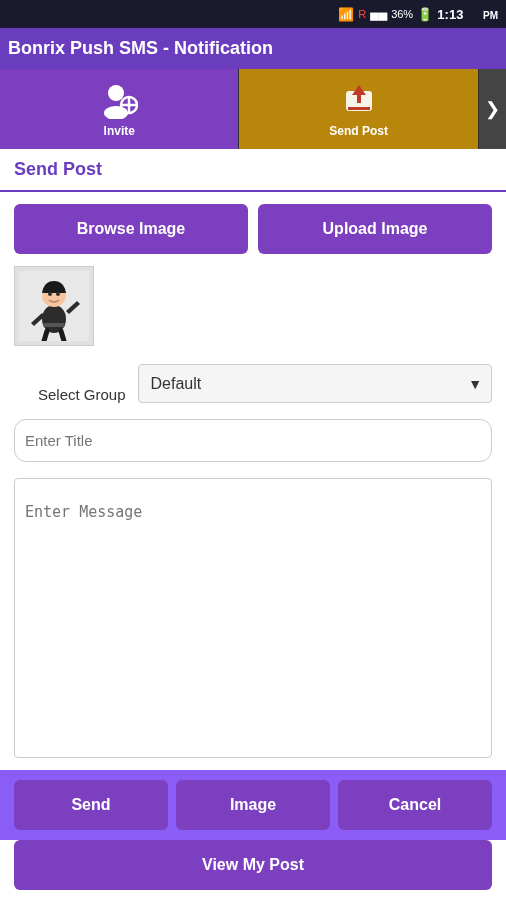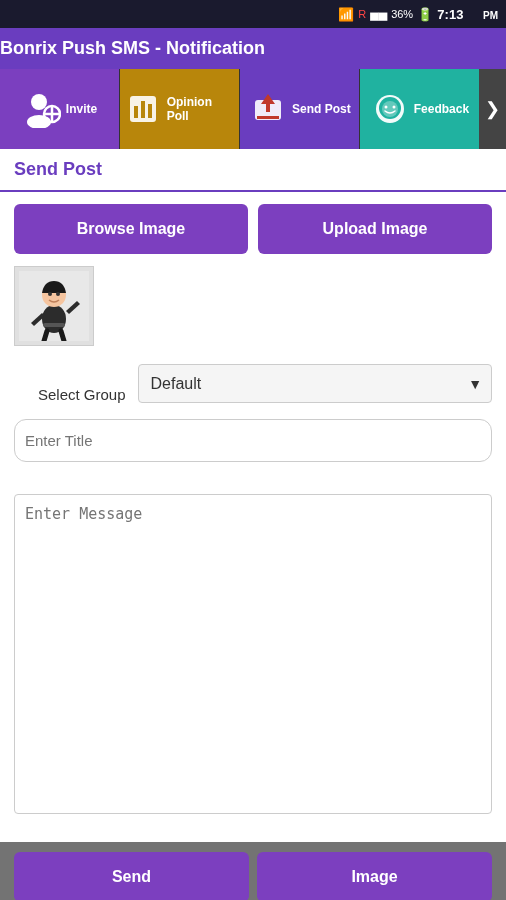--- a/index.html
+++ b/index.html
@@ -27,35 +27,36 @@
       gap: 4px;
       color: white;
       font-size: 11px;
     }
     .battery-text { color: white; font-size: 11px; }
     .time-text { color: white; font-size: 13px; font-weight: bold; }
 
     
     .app-header {
       background: #6a3dbf;
-      padding: 10px 0;
+      padding: 10px 8px;
       color: white;
       font-size: 18px;
       font-weight: bold;
     }
 
     
     .nav-tabs {
       display: flex;
       background: #444;
       position: relative;
     }
     .nav-tab {
       flex: 1;
       display: flex;
+      flex-direction: column;
       align-items: center;
       justify-content: center;
       padding: 8px 4px;
       cursor: pointer;
       color: white;
       font-size: 12px;
       font-weight: bold;
       gap: 4px;
       min-height: 80px;
     }
@@ -179,38 +180,38 @@
       border: 1px solid #ccc;
       border-radius: 12px;
       font-size: 15px;
       color: #999;
       width: calc(100% - 28px);
       outline: none;
     }
 
     
     .message-area {
-      margin: 24px 14px;
-      padding: 10px 10px;
+      margin: 8px 14px;
+      padding: 24px 10px;
       border: 1px solid #ccc;
       border-radius: 4px;
       font-size: 15px;
       color: #999;
       width: calc(100% - 28px);
-      height: 320px;
+      height: 280px;
       resize: none;
       outline: none;
     }
 
     
     .bottom-buttons {
       display: flex;
       gap: 8px;
       padding: 10px 14px;
-      background: #737373;
+      background: #8b5cf6;
     }
     .btn-send {
       flex: 1;
       background: #7c3fbf;
       color: white;
       border: none;
       padding: 16px 10px;
       font-size: 16px;
       font-weight: bold;
       border-radius: 6px;
@@ -261,21 +262,21 @@
   <div class="status-icons">
 
     <span style="font-size:13px;">📶</span>
 
     <span style="font-size:11px; color:#ff4444;">R</span>
     <span style="font-size:11px;">▅▅</span>
 
     <span class="battery-text">36%</span>
     <span style="font-size:13px;">🔋</span>
     <span class="time-text">
-      <span>7:13</span> <span style="font-size:10px;padding-left:16px;">PM</span>
+      <span>1:13</span> <span style="font-size:10px;padding-left:16px;">PM</span>
     </span>
   </div>
 </div>
 
 <div class="app-header">
   <span>Bonrix Push SMS - Notification</span>
 </div>
 
 <div class="nav-tabs">
   <div class="nav-tab">
@@ -290,53 +291,26 @@
         <line x1="29" y1="18" x2="29" y2="30" stroke="white" stroke-width="2.5" stroke-linecap="round"></line>
         <line x1="23" y1="24" x2="35" y2="24" stroke="white" stroke-width="2.5" stroke-linecap="round"></line>
       </svg>
     </div>
     <span>Invite</span>
   </div>
   <div class="nav-tab">
     <div class="tab-icon">
 
       <svg width="38" height="38" viewBox="0 0 38 38">
-        <rect x="6" y="6" width="26" height="26" rx="3" fill="white" opacity="0.9"></rect>
-        <rect x="10" y="16" width="4" height="12" fill="#b8860b"></rect>
-        <rect x="17" y="11" width="4" height="17" fill="#b8860b"></rect>
-        <rect x="24" y="14" width="4" height="14" fill="#b8860b"></rect>
-      </svg>
-    </div>
-    <span>Opinion Poll</span>
-  </div>
-  <div class="nav-tab">
-    <div class="tab-icon">
-
-      <svg width="38" height="38" viewBox="0 0 38 38">
         <rect x="6" y="10" width="26" height="20" rx="3" fill="white" opacity="0.9"></rect>
         <polygon points="19,4 12,14 17,14 17,22 21,22 21,14 26,14" fill="#c0392b"></polygon>
         <rect x="8" y="26" width="22" height="3" fill="#c0392b"></rect>
       </svg>
     </div>
     <span>Send Post</span>
-  </div>
-  <div class="nav-tab">
-    <div class="tab-icon">
-
-      <svg width="38" height="38" viewBox="0 0 38 38">
-        <circle cx="19" cy="19" r="14" fill="white" opacity="0.95"></circle>
-        <circle cx="19" cy="18" r="11" fill="#20b2a0"></circle>
-        <circle cx="19" cy="19" r="8" fill="white" opacity="0.3"></circle>
-
-        <circle cx="15" cy="17" r="1.5" fill="white"></circle>
-        <circle cx="23" cy="17" r="1.5" fill="white"></circle>
-        <path d="M14 21 Q19 25 24 21" stroke="white" stroke-width="1.5" fill="none" stroke-linecap="round"></path>
-      </svg>
-    </div>
-    <span>Feedback</span>
   </div>
   <div class="nav-arrow">❯</div>
 </div>
 
 <div class="content">
   
   <div class="section-title">Send Post</div>
 
   
   <div class="button-row">
@@ -389,19 +363,20 @@
   
   <input type="text" class="title-input" placeholder="Enter Title" style="">
 
   
   <textarea class="message-area" placeholder="Enter Message" style=""></textarea>
 
   
   <div class="bottom-buttons">
     <button class="btn-send">Send</button>
     <button class="btn-clear">Image</button>
+    <button class="btn-cancel">Cancel</button>
   </div>
 
   
   <div class="view-post-row">
     <button class="btn-view-post">View My Post</button>
   </div>
 </div>
 
 </body></html>

